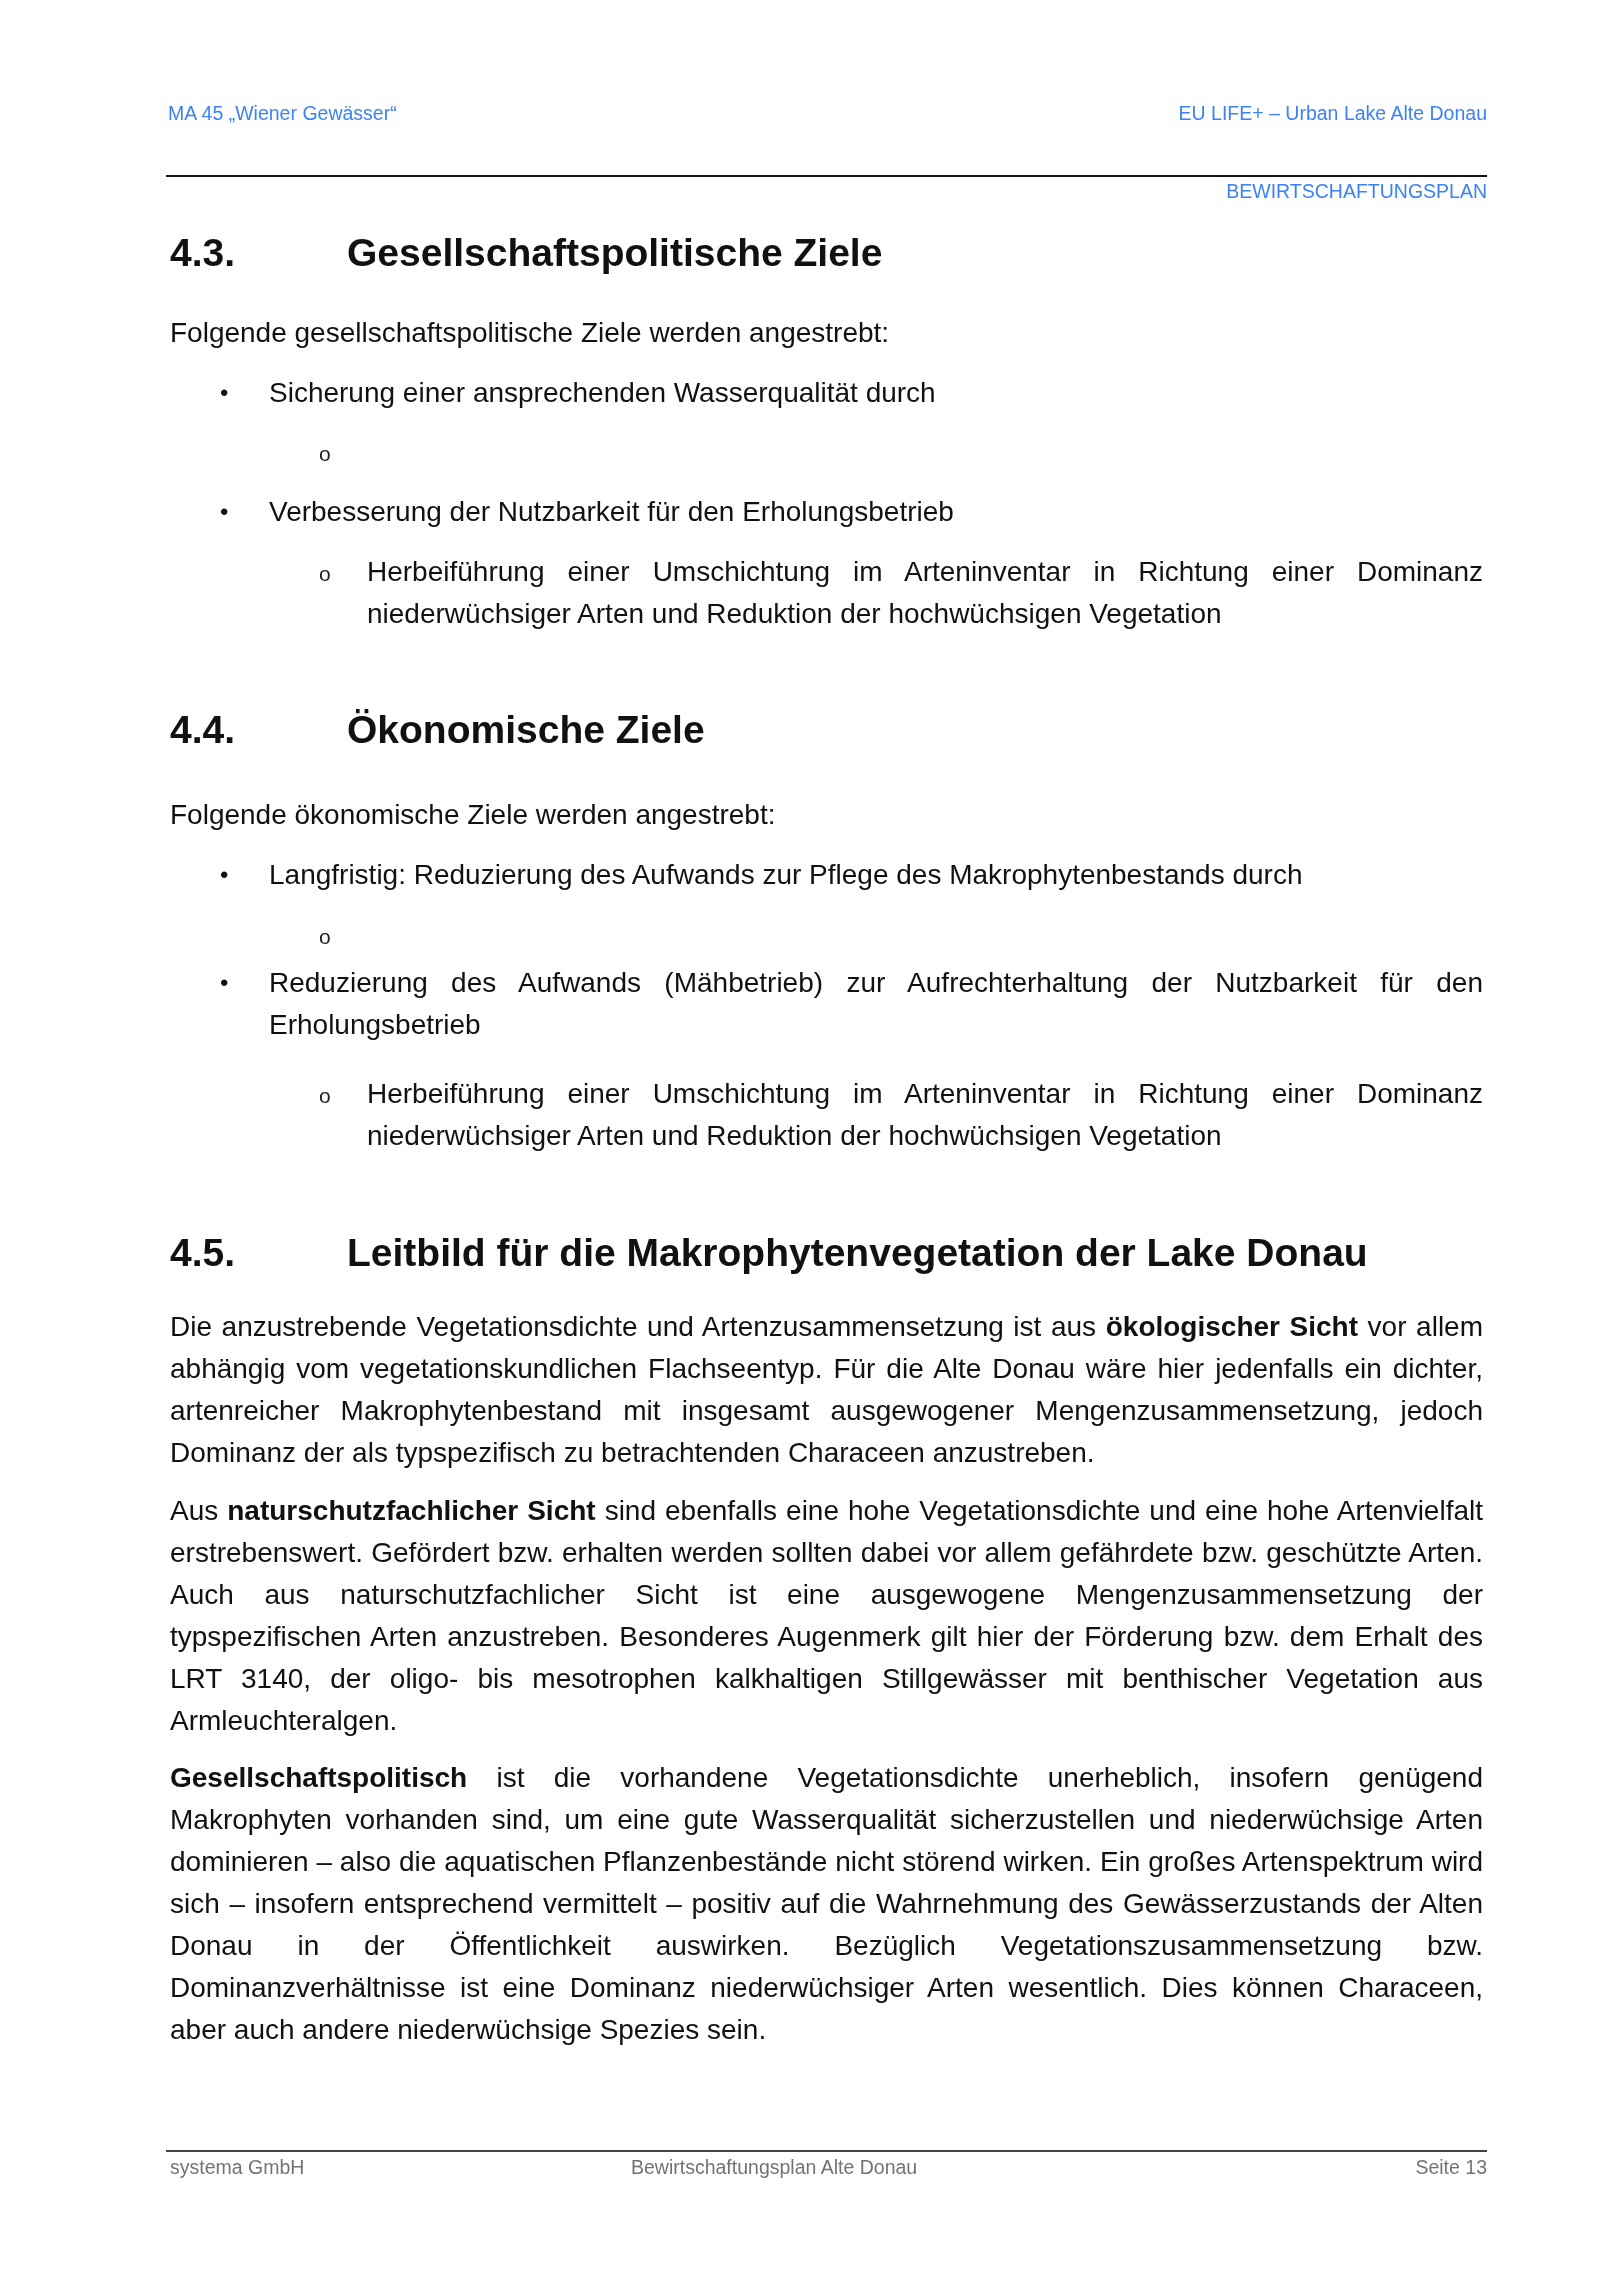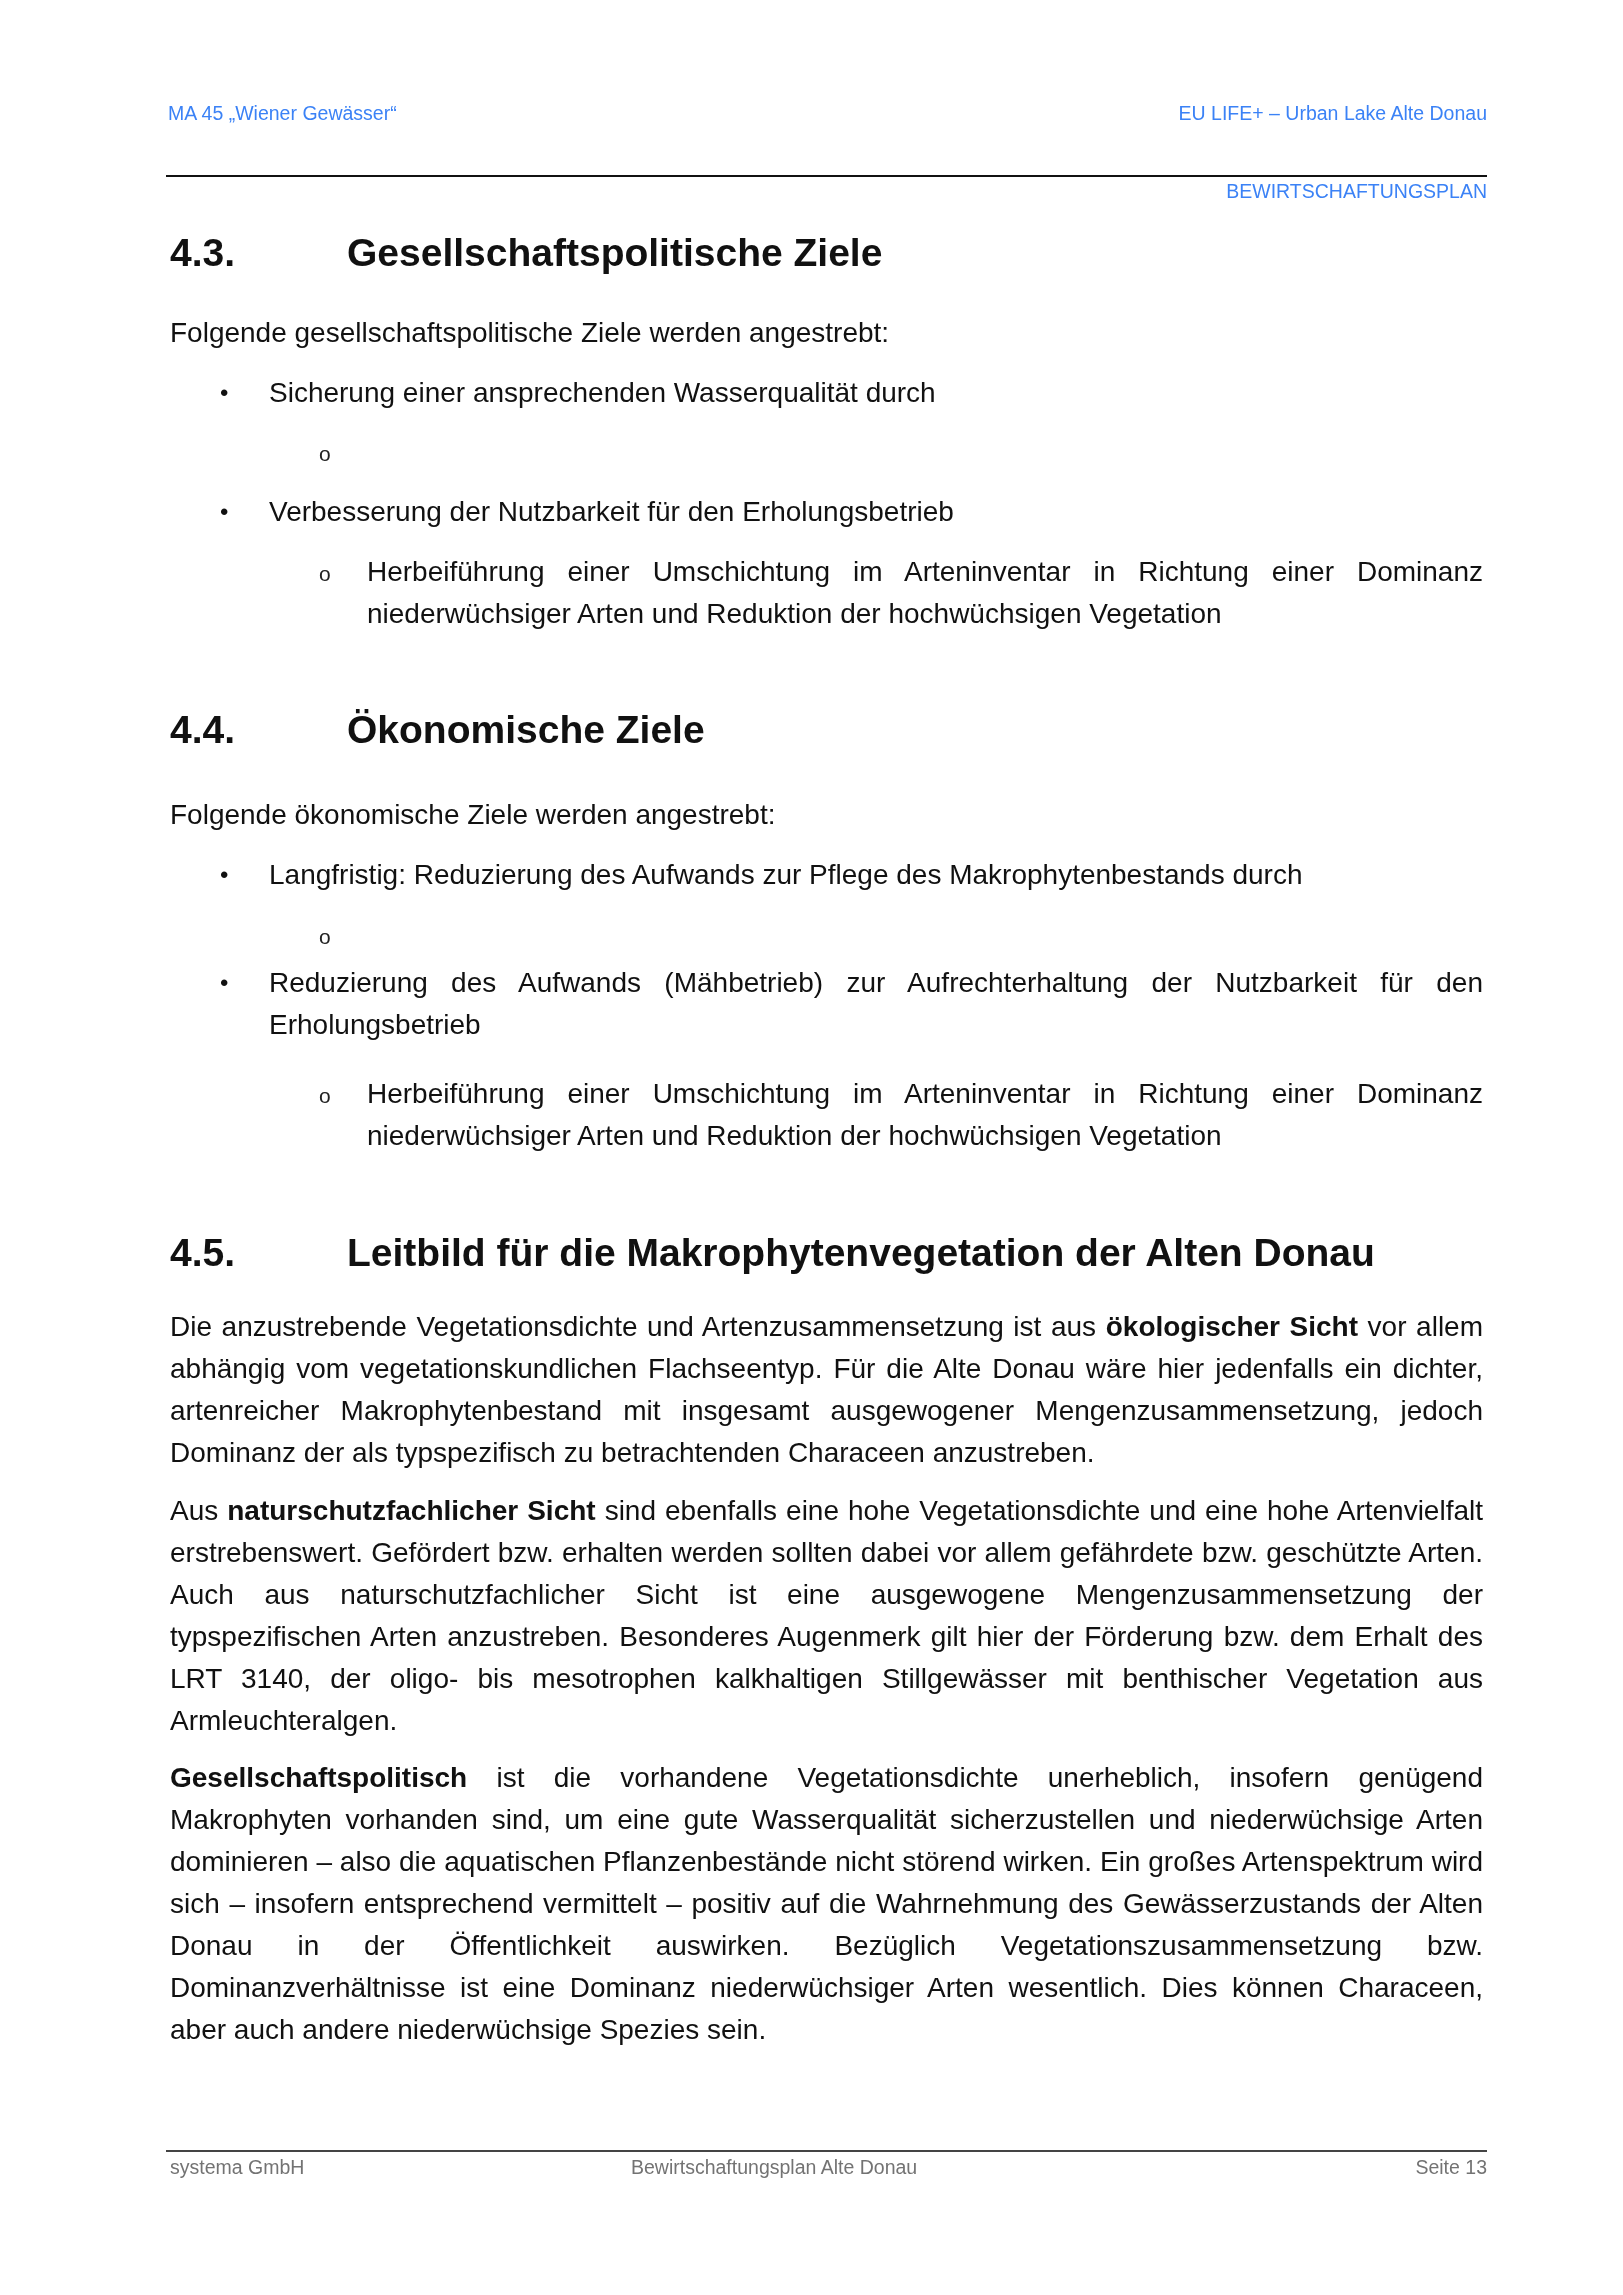--- a/index.html
+++ b/index.html
@@ -77,21 +77,21 @@
 <div class="abs body li" style="top:947px;">
   <span class="bullet">•</span>
   <div class="text">Reduzierung des Aufwands (Mähbetrieb) zur Aufrechterhaltung der Nutzbarkeit für den Erholungsbetrieb</div>
 </div>
 <div class="abs body li sub" style="top:1058px;">
   <span class="bullet">o</span>
   <div class="text">Herbeiführung einer Umschichtung im Arteninventar in Richtung einer Dominanz niederwüchsiger Arten und Reduktion der hochwüchsigen Vegetation</div>
 </div>
 
 <div class="abs h2" style="top:1230px;">
-  <span class="num">4.5.</span><span>Leitbild für die Makrophytenvegetation der Alten Donau</span>
+  <span class="num">4.5.</span><span>Leitbild für die Makrophytenvegetation der Lake Donau</span>
 </div>
 
 <div class="abs body p" style="top:1291px;"><span>Die anzustrebende Vegetationsdichte und Artenzusammensetzung ist aus </span><b>ökologischer Sicht</b><span> vor allem abhängig vom vegetationskundlichen Flachseentyp. Für die Alte Donau wäre hier jedenfalls ein dichter, artenreicher Makrophytenbestand mit insgesamt ausgewogener Mengenzusammen­setzung, jedoch Dominanz der als typspezifisch zu betrachtenden Characeen anzustreben.</span></div>
 
 <div class="abs body p" style="top:1475px;"><span>Aus </span><b>naturschutzfachlicher Sicht</b><span> sind ebenfalls eine hohe Vegetationsdichte und eine hohe Artenvielfalt erstrebenswert. Gefördert bzw. erhalten werden sollten dabei vor allem gefährdete bzw. geschützte Arten. Auch aus naturschutzfachlicher Sicht ist eine ausgewogene Mengenzusammensetzung der typspezifischen Arten anzustreben. Besonderes Augenmerk gilt hier der Förderung bzw. dem Erhalt des LRT 3140, der oligo- bis mesotrophen kalkhaltigen Stillgewässer mit benthischer Vegetation aus Armleuchteralgen.</span></div>
 
 <div class="abs body p" style="top:1742px;"><span></span><b>Gesellschaftspolitisch</b><span> ist die vorhandene Vegetationsdichte unerheblich, insofern genügend Makrophyten vorhanden sind, um eine gute Wasserqualität sicherzustellen und niederwüchsige Arten dominieren – also die aquatischen Pflanzenbestände nicht störend wirken. Ein großes Artenspektrum wird sich – insofern entsprechend vermittelt – positiv auf die Wahrnehmung des Gewässerzustands der Alten Donau in der Öffentlichkeit auswirken. Bezüglich Vegetations­zusammensetzung bzw. Dominanzverhältnisse ist eine Dominanz niederwüchsiger Arten wesentlich. Dies können Characeen, aber auch andere niederwüchsige Spezies sein.</span></div>
 
 <div class="abs rule-bottom"></div>
 <div class="abs ftr ftr-left">systema GmbH</div>

